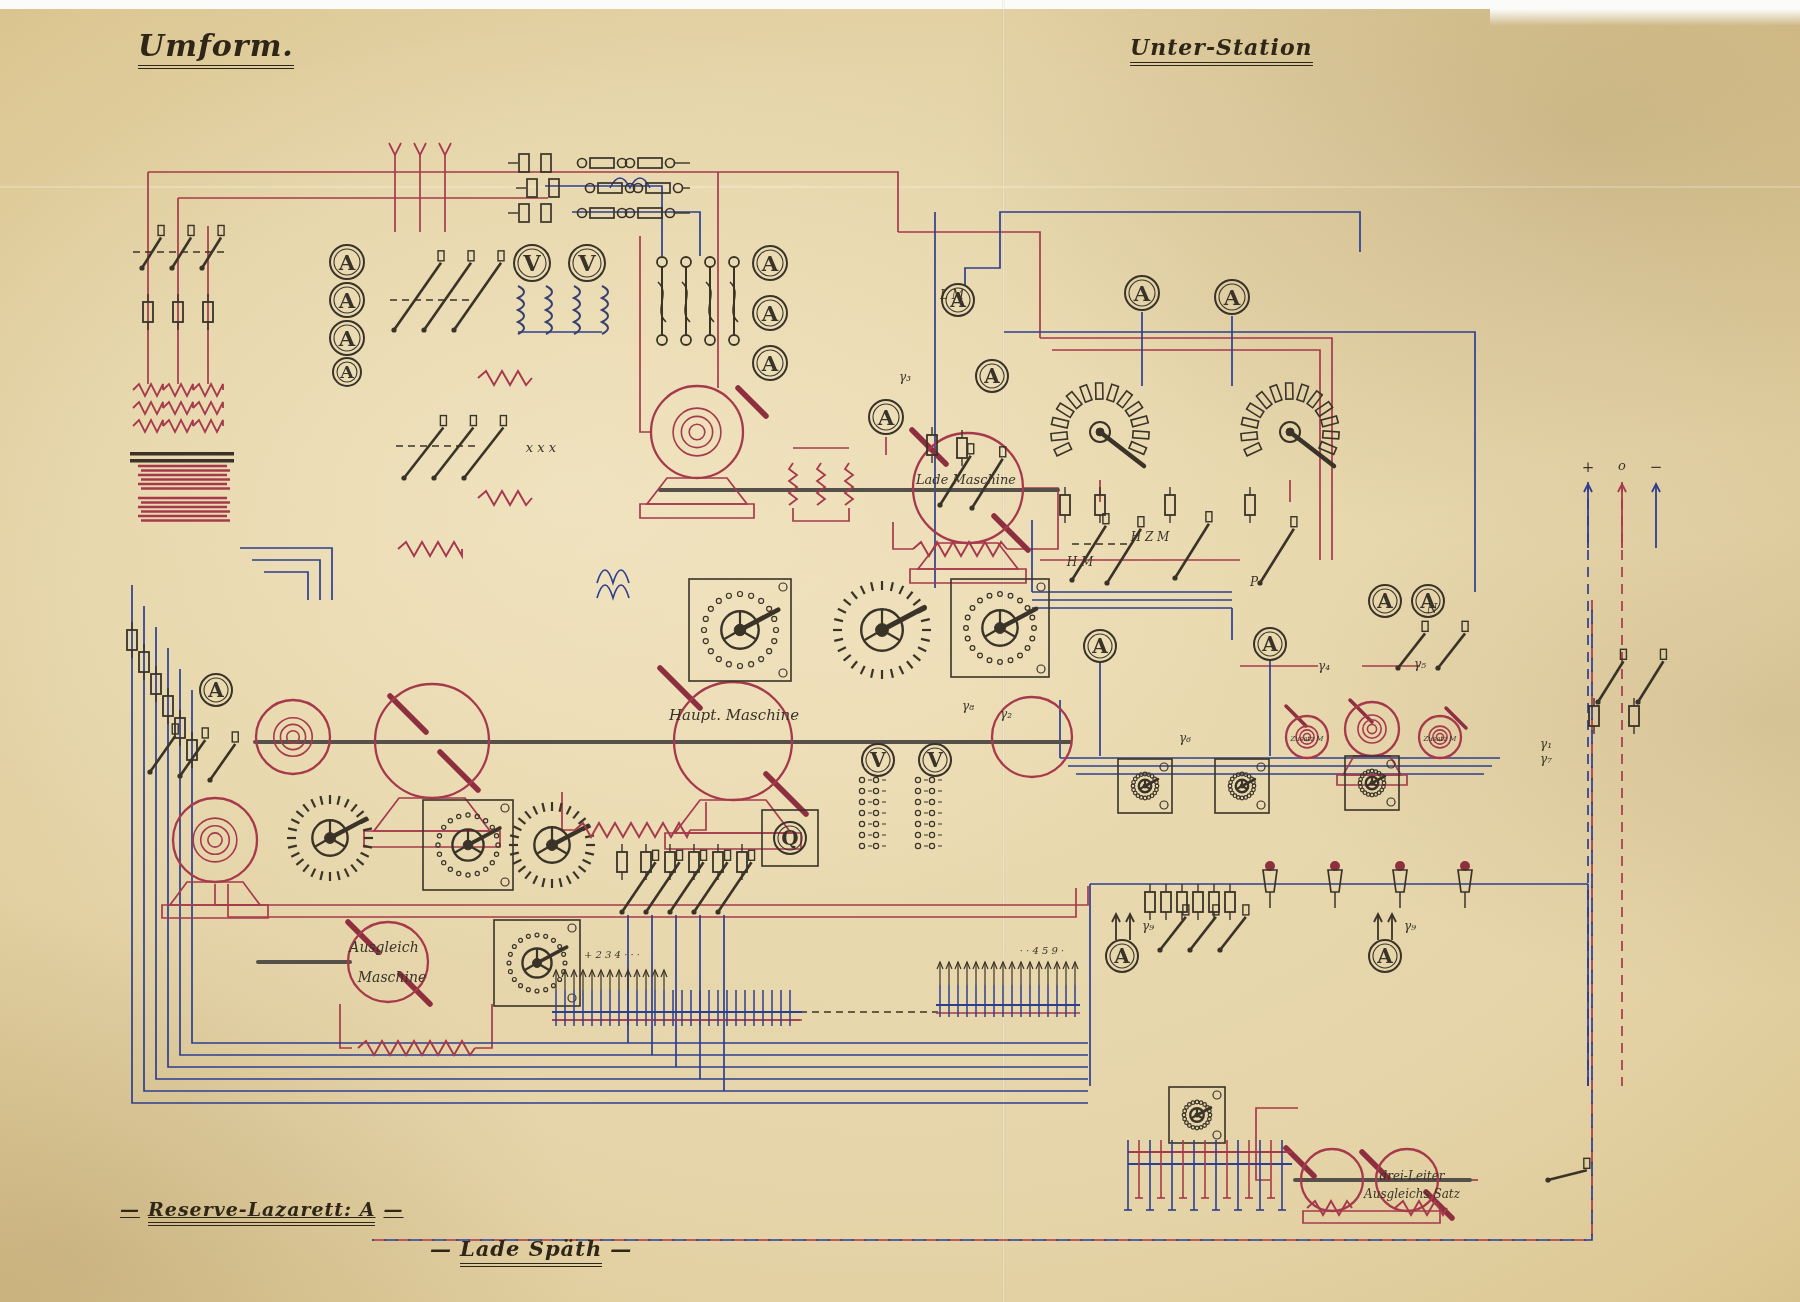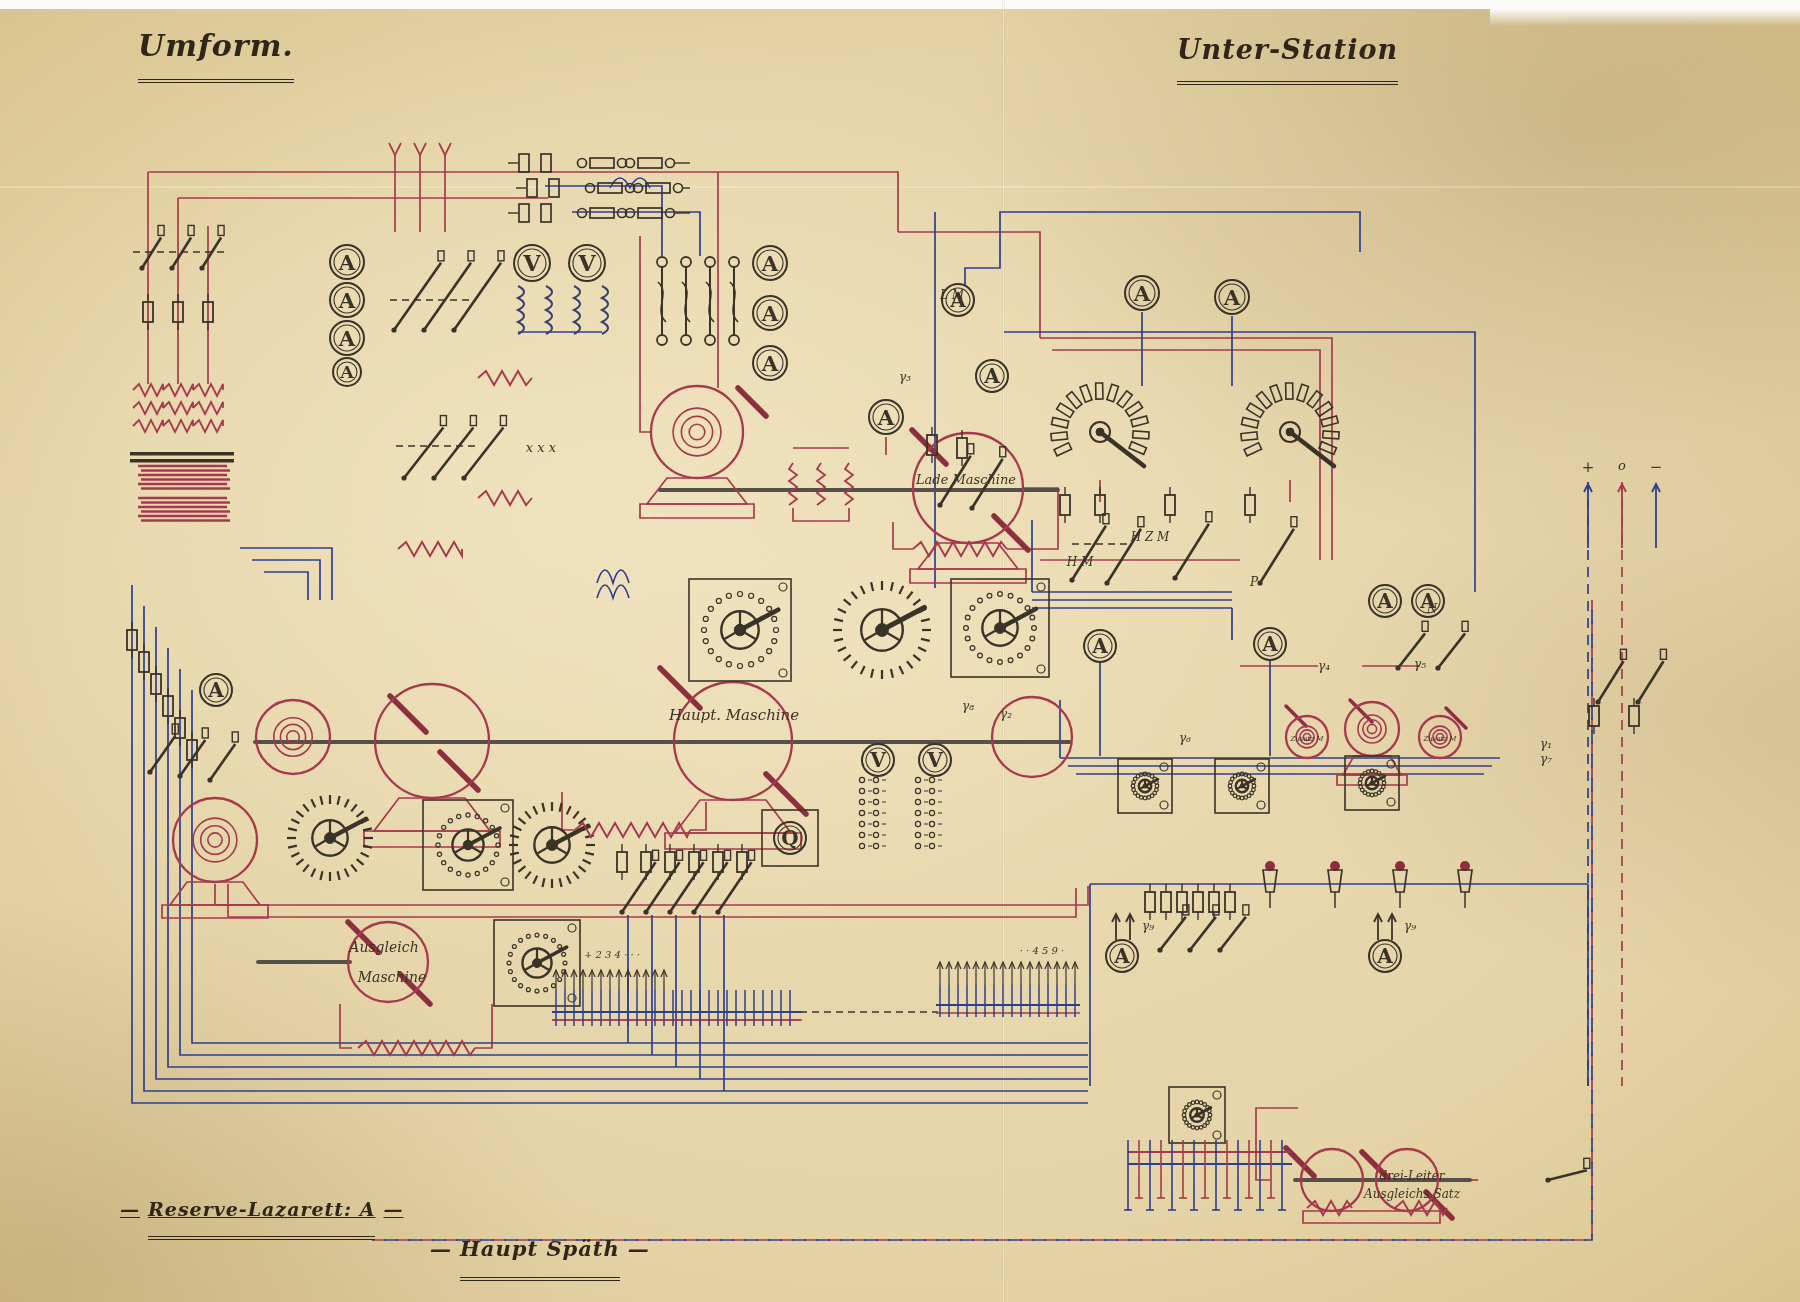--- a/index.html
+++ b/index.html
@@ -11,24 +11,24 @@
       radial-gradient(700px 400px at 98% 55%, rgba(130,100,50,.14), transparent 70%),
       radial-gradient(1500px 1050px at 50% 50%, #ecdcb4 0%, #e5d4a8 55%, #dcc793 82%, #cdb47e 100%);
     font-family:"DejaVu Serif", serif; color:#33291b;}
   .fold-v{position:absolute;left:1002px;top:0;width:3px;height:100%;
     background:linear-gradient(90deg, rgba(90,70,40,.12), rgba(255,255,240,.35), rgba(90,70,40,.10));}
   .fold-h{position:absolute;left:0;top:186px;width:100%;height:2px;background:rgba(255,255,245,.22);}
   .scan-edge-top{position:absolute;left:0;top:0;width:100%;height:9px;background:#fbfbf9;}
   .scan-edge-tr{position:absolute;right:0;top:0;width:310px;height:26px;background:linear-gradient(180deg,#fbfbf9 35%,transparent);}
   svg{position:absolute;left:0;top:0;}
   .hw{position:absolute;font-style:italic;font-weight:bold;color:#2f2617;letter-spacing:1px;}
-  .dbl{border-bottom:4px double #2f2617;padding-bottom:16px;}
+  .dbl{border-bottom:4px double #2f2617;padding-bottom:2px;}
   .t-left{left:138px;top:28px;font-size:30px;}
   .t-center{left:555px;top:66px;font-size:31px;width:400px;text-align:center;}
-  .t-right{left:1130px;top:34px;font-size:27px;margin-left:47px;}
+  .t-right{left:1130px;top:34px;font-size:22px;}
   .f-date{left:104px;top:1126px;font-size:27px;}
   .f-unit{left:112px;top:1198px;font-size:19px;text-decoration:underline;}
   .f-sign{left:422px;top:1236px;font-size:21px;}
   .dash-deco{border-bottom:none;padding:0 8px;}
 </style>
 </head>
 <body>
 
 <div id="stage">
   <div class="scan-edge-top"></div>
@@ -1445,15 +1445,15 @@
       </g>
   </svg>
 
   <div class="hw t-left dbl">Umform.</div>
   <div class="hw t-right dbl">Unter-Station</div>
 
   <div class="hw f-unit">
     <span class="dash-deco">—</span><span class="dbl">Reserve-Lazarett: A</span><span class="dash-deco">—</span>
   </div>
   <div class="hw f-sign">
-    <span class="dash-deco">—</span><span class="dbl">Haupt Späth</span><span class="dash-deco">—</span>
+    <span class="dash-deco">—</span><span class="dbl">Lade Späth</span><span class="dash-deco">—</span>
   </div>
 </div>
 
 </body></html>

